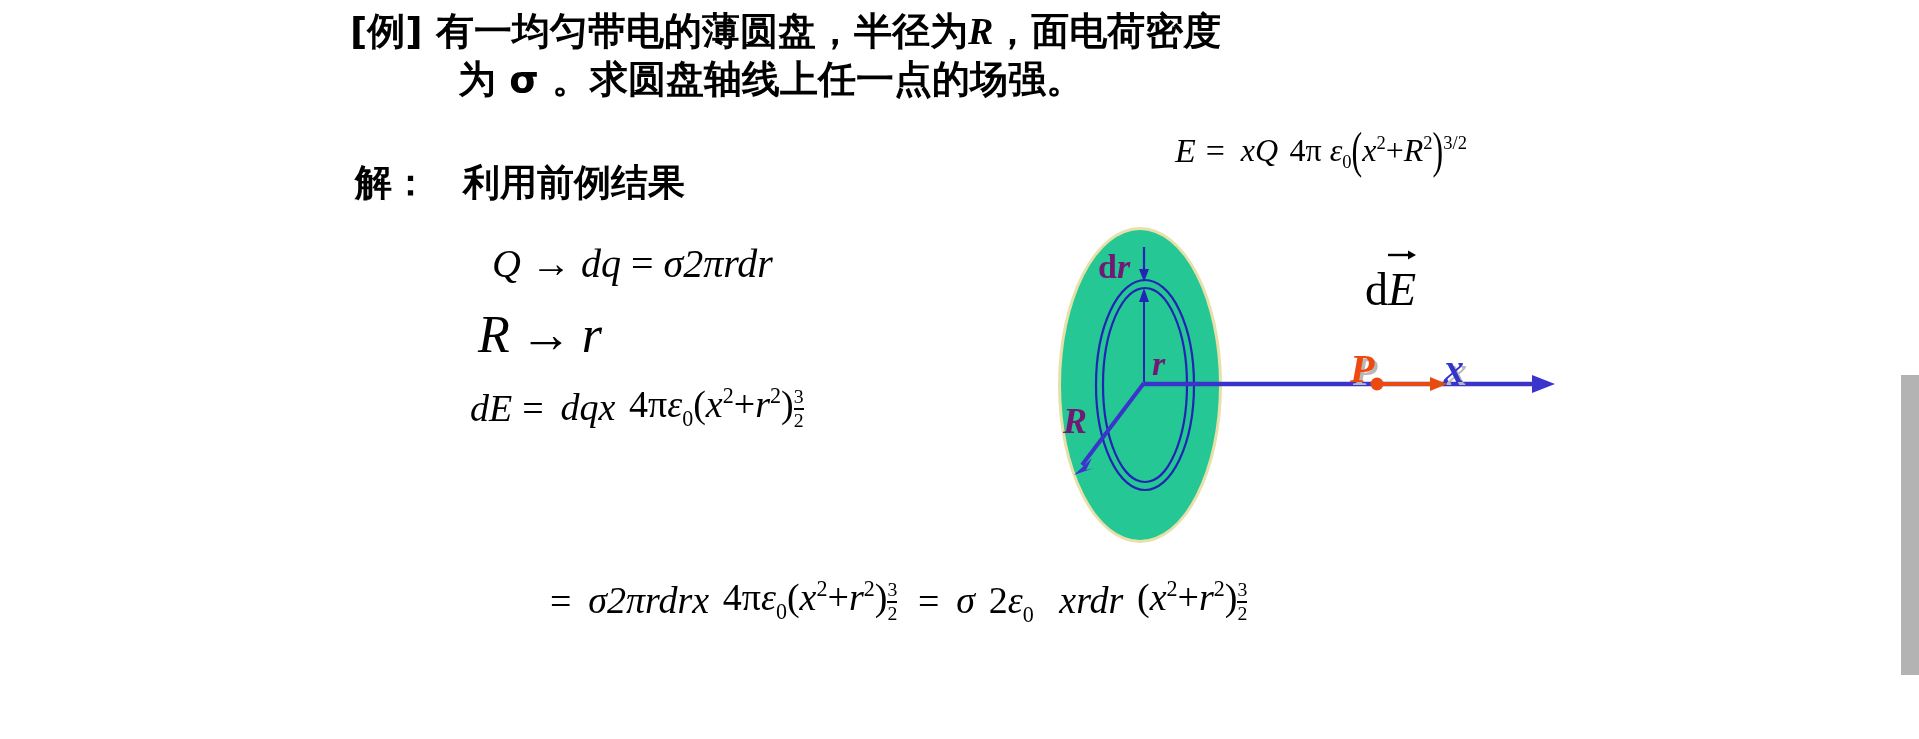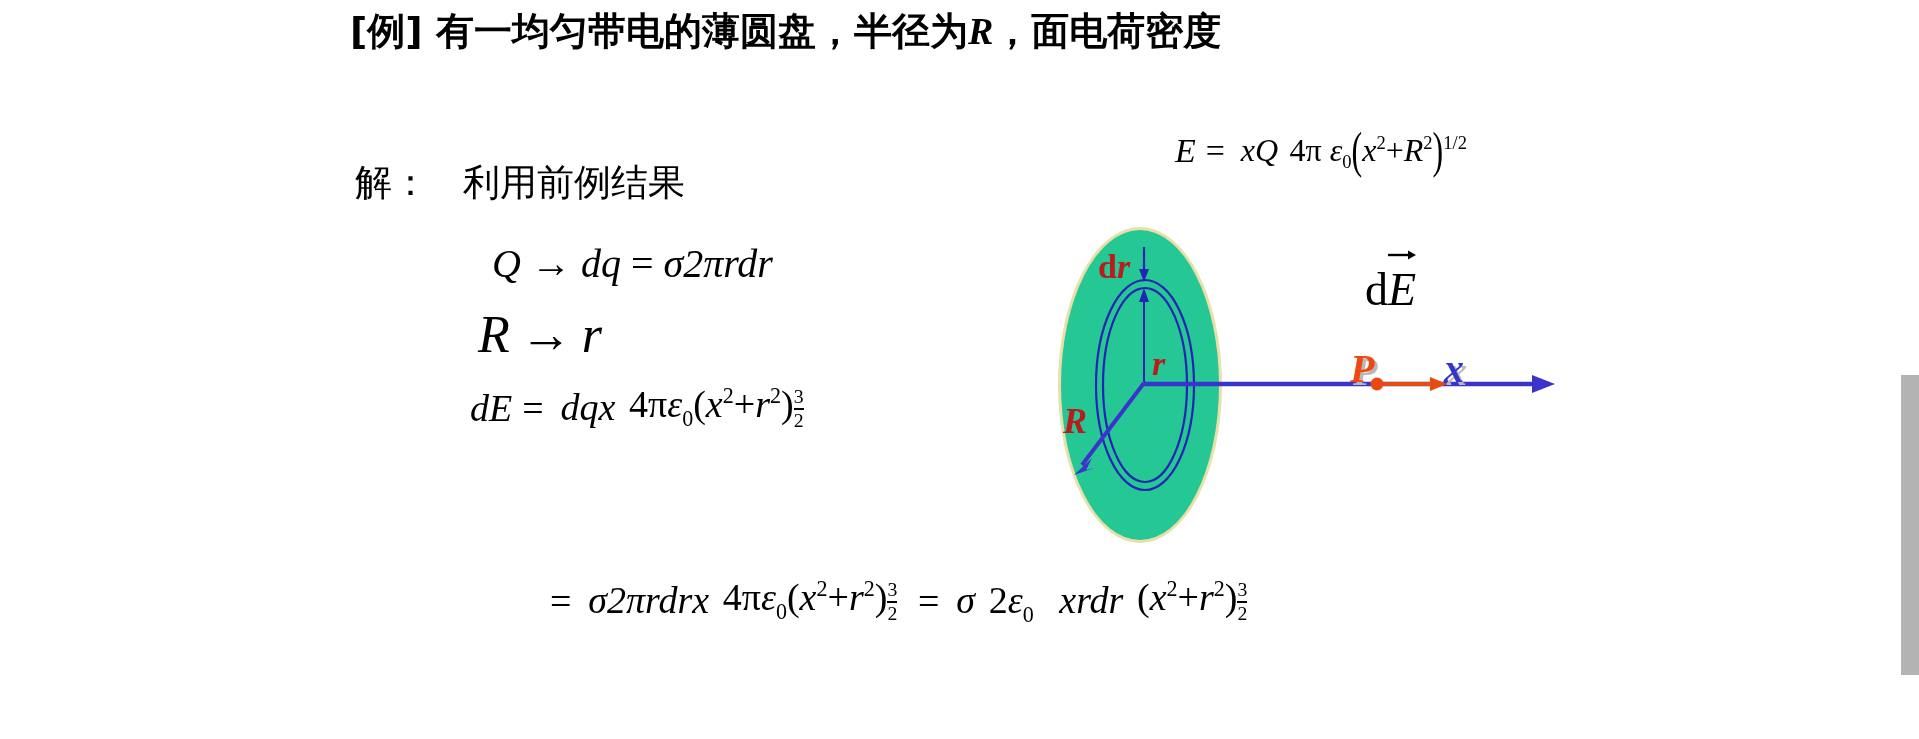--- a/index.html
+++ b/index.html
@@ -31,21 +31,21 @@
     font-weight:700;line-height:1.25;
   }
   .title-line1{white-space:nowrap;}
   .title-line2{white-space:nowrap;padding-left:108px;}
   .title-block .mi{font-family:"Liberation Serif",serif;font-style:italic;font-weight:700;}
   .title-block .sig{font-family:"DejaVu Sans",sans-serif;font-weight:700;}
 
   
   .solve{
     position:absolute;left:355px;top:158px;
-    font-size:37px;font-family:"DejaVu Sans", sans-serif;font-weight:400;color:#000;
+    font-size:37px;font-family:"DejaVu Sans", sans-serif;font-weight:700;color:#000;
     white-space:nowrap;
   }
   .solve .gap{display:inline-block;width:34px;}
 
   
   .eq-top{
     position:absolute;left:1175px;top:132px;
     font-size:34px;color:#000;white-space:nowrap;
     display:flex;align-items:center;
   }
@@ -68,21 +68,21 @@
   }
   .eq-bottom2{
     position:absolute;left:908px;top:578px;font-size:38px;white-space:nowrap;
     display:flex;align-items:center;
   }
   .opeq{padding:0 10px;font-style:normal;}
 
   
   .diagram{position:absolute;left:1020px;top:225px;width:600px;height:350px;}
   .diagram svg{display:block;}
-  .lbl{position:absolute;font-weight:700;color:#b91c1c;font-family:"Liberation Serif",serif;text-align:right;}
+  .lbl{position:absolute;font-weight:700;color:#701a75;font-family:"Liberation Serif",serif;text-align:right;}
   .lbl-dr{left:78px;top:23px;font-size:34px;}
   .lbl-r{left:132px;top:120px;font-size:34px;font-style:italic;}
   .lbl-R{left:43px;top:175px;font-size:36px;font-style:italic;}
   .lbl-dE{
     position:absolute;left:345px;top:38px;font-size:46px;color:#000;
     font-family:"Liberation Serif",serif;
   }
   .lbl-dE .vecE{position:relative;display:inline-block;font-style:italic;}
   .lbl-dE .vecE .arrw{
     position:absolute;left:-2px;top:-18px;width:30px;height:16px;
@@ -104,31 +104,32 @@
     position:absolute;right:0;top:375px;width:18px;height:300px;background:#b3b3b3;
   }
 </style>
 </head>
 <body>
 
 <div class="slide">
 
   <div class="title-block">
     <div class="title-line1"><span>[例]</span><span> 有一均匀带电的薄圆盘，半径为</span><span class="mi">R</span><span>，面电荷密度</span></div>
+    <div class="title-line2"><span>为 </span><span class="sig">σ</span><span> 。求圆盘轴线上任一点的场强。</span></div>
   </div>
 
   <div class="solve"><span>解：</span><span class="gap"></span><span>利用前例结果</span></div>
 
   <div class="eq-top">
     <span class="mathit">E</span>
     <span class="opeq">=</span>
     <span class="frac">
       <span class="num mathit">xQ</span>
       <span class="bar"></span>
-      <span class="den"><span class="mathup">4π </span><span class="mathit">ε</span><span class="sub">0</span><span class="bigparen">(</span><span class="mathit">x</span><span class="sup">2</span><span class="mathup">+</span><span class="mathit">R</span><span class="sup">2</span><span class="bigparen">)</span><span class="sup">1/2</span></span>
+      <span class="den"><span class="mathup">4π </span><span class="mathit">ε</span><span class="sub">0</span><span class="bigparen">(</span><span class="mathit">x</span><span class="sup">2</span><span class="mathup">+</span><span class="mathit">R</span><span class="sup">2</span><span class="bigparen">)</span><span class="sup">3/2</span></span>
     </span>
   </div>
 
   <div class="eq-q"><span class="mathit">Q</span><span class="opeq mathup">→</span><span class="mathit">dq</span><span class="opeq mathup">=</span><span class="mathit">σ2πrdr</span></div>
 
   <div class="eq-r"><span class="mathit">R</span><span class="opeq mathup">→</span><span class="mathit">r</span></div>
 
   <div class="eq-de">
     <span class="mathit">dE</span>
     <span class="opeq">=</span>

